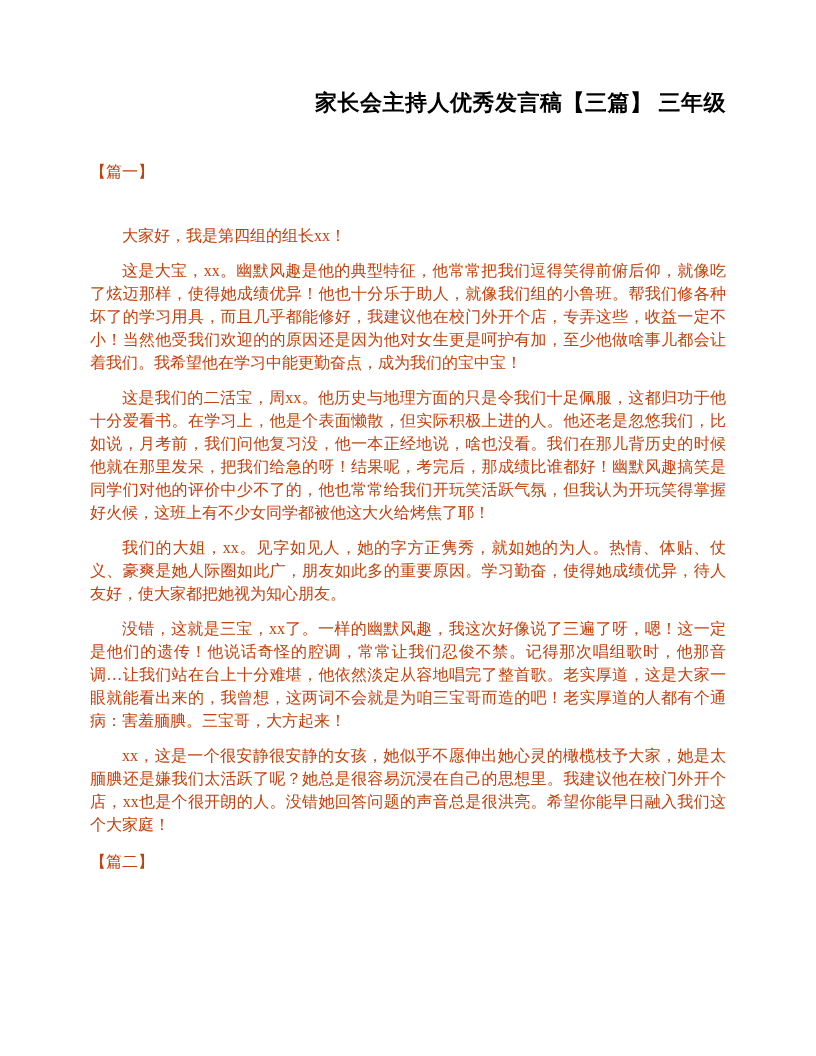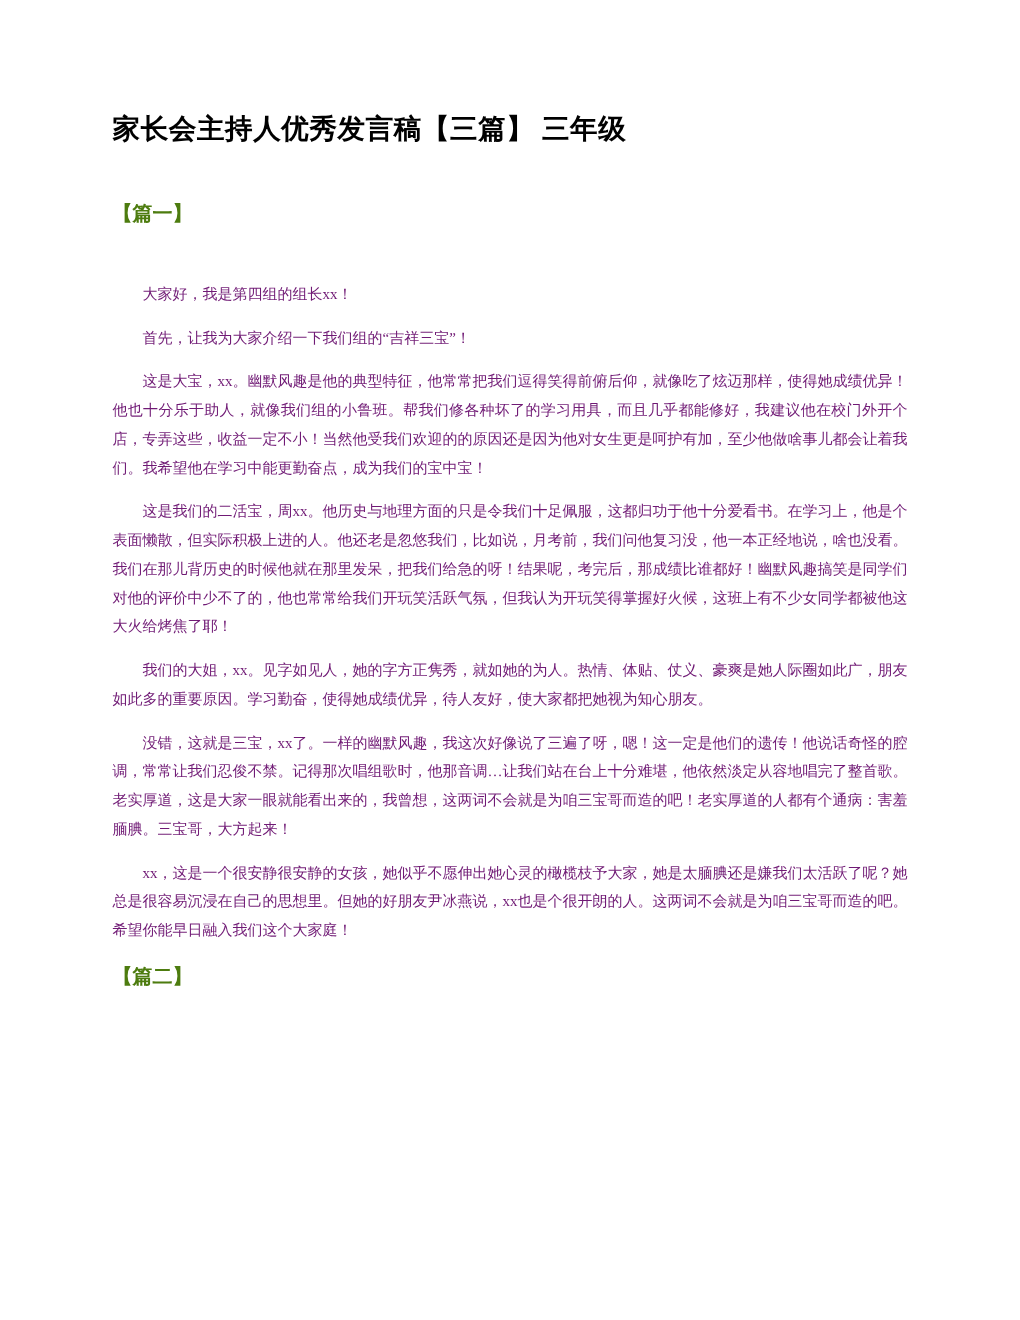--- a/index.html
+++ b/index.html
@@ -19,66 +19,65 @@
     width: 816px;
     height: 1056px;
     padding: 88px 90px 0 90px;
     background: #ffffff;
   }
   .doc-title {
     margin: 0 0 44px 0;
     font-size: 22px;
     line-height: 30px;
     font-weight: bold;
-    text-align: left;
+    text-align: right;
     color: #000000;
     letter-spacing: 0.5px;
   }
   .section-label {
     margin: 0 0 42px 0;
     font-size: 16px;
     line-height: 20px;
-    font-weight: bold;
-    color: #4d7c0f;
+    font-weight: normal;
+    color: #c2410c;
   }
   .section-label.second {
     margin-top: 16px;
     margin-bottom: 12px;
   }
   .body-par {
     margin: 0 0 12px 0;
-    font-size: 12px;
+    font-size: 16px;
     line-height: 23px;
     text-indent: 2em;
     text-align: justify;
-    color: #701a75;
+    color: #c2410c;
   }
 </style>
 </head>
 <body>
 
 <div class="page">
 
   <h1 class="doc-title">家长会主持人优秀发言稿【三篇】 三年级</h1>
 
   <div class="section">
     <div class="section-label">【篇一】</div>
 
     <p class="body-par">大家好，我是第四组的组长xx！</p>
 
-    <p class="body-par">首先，让我为大家介绍一下我们组的“吉祥三宝”！</p>
 
     <p class="body-par">这是大宝，xx。幽默风趣是他的典型特征，他常常把我们逗得笑得前俯后仰，就像吃了炫迈那样，使得她成绩优异！他也十分乐于助人，就像我们组的小鲁班。帮我们修各种坏了的学习用具，而且几乎都能修好，我建议他在校门外开个店，专弄这些，收益一定不小！当然他受我们欢迎的的原因还是因为他对女生更是呵护有加，至少他做啥事儿都会让着我们。我希望他在学习中能更勤奋点，成为我们的宝中宝！</p>
 
     <p class="body-par">这是我们的二活宝，周xx。他历史与地理方面的只是令我们十足佩服，这都归功于他十分爱看书。在学习上，他是个表面懒散，但实际积极上进的人。他还老是忽悠我们，比如说，月考前，我们问他复习没，他一本正经地说，啥也没看。我们在那儿背历史的时候他就在那里发呆，把我们给急的呀！结果呢，考完后，那成绩比谁都好！幽默风趣搞笑是同学们对他的评价中少不了的，他也常常给我们开玩笑活跃气氛，但我认为开玩笑得掌握好火候，这班上有不少女同学都被他这大火给烤焦了耶！</p>
 
     <p class="body-par">我们的大姐，xx。见字如见人，她的字方正隽秀，就如她的为人。热情、体贴、仗义、豪爽是她人际圈如此广，朋友如此多的重要原因。学习勤奋，使得她成绩优异，待人友好，使大家都把她视为知心朋友。</p>
 
     <p class="body-par">没错，这就是三宝，xx了。一样的幽默风趣，我这次好像说了三遍了呀，嗯！这一定是他们的遗传！他说话奇怪的腔调，常常让我们忍俊不禁。记得那次唱组歌时，他那音调…让我们站在台上十分难堪，他依然淡定从容地唱完了整首歌。老实厚道，这是大家一眼就能看出来的，我曾想，这两词不会就是为咱三宝哥而造的吧！老实厚道的人都有个通病：害羞腼腆。三宝哥，大方起来！</p>
 
-    <p class="body-par">xx，这是一个很安静很安静的女孩，她似乎不愿伸出她心灵的橄榄枝予大家，她是太腼腆还是嫌我们太活跃了呢？她总是很容易沉浸在自己的思想里。但她的好朋友尹冰燕说，xx也是个很开朗的人。这两词不会就是为咱三宝哥而造的吧。希望你能早日融入我们这个大家庭！</p>
+    <p class="body-par">xx，这是一个很安静很安静的女孩，她似乎不愿伸出她心灵的橄榄枝予大家，她是太腼腆还是嫌我们太活跃了呢？她总是很容易沉浸在自己的思想里。我建议他在校门外开个店，xx也是个很开朗的人。没错她回答问题的声音总是很洪亮。希望你能早日融入我们这个大家庭！</p>
   </div>
 
   <div class="section">
     <div class="section-label second">【篇二】</div>
   </div>
 
 </div>
 
 </body></html>

